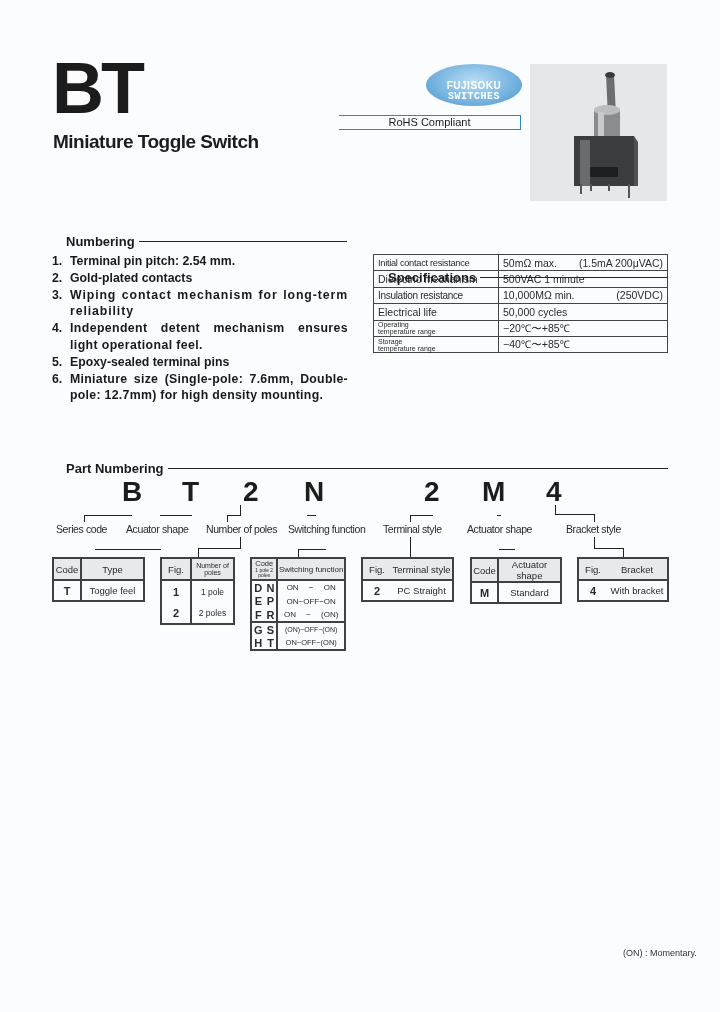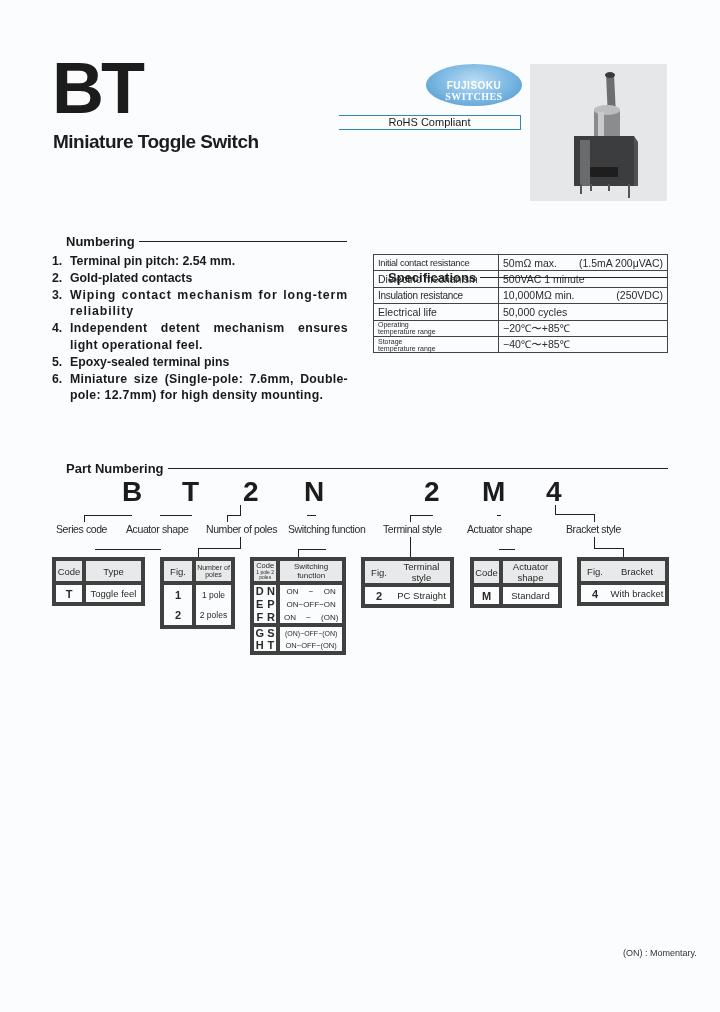--- a/index.html
+++ b/index.html
@@ -2,42 +2,42 @@
 <html><head>
 <meta charset="utf-8">
 <style>
   html, body { margin: 0; padding: 0; }
   body { width: 720px; height: 1012px; background: #fbfcfd; position: relative; font-family: "Liberation Sans", sans-serif; color: #1a1a1a; overflow: hidden; }
   .abs { position: absolute; }
   .bt-title { left: 52px; top: 52px; font-size: 72px; font-weight: bold; letter-spacing: -3px; line-height: 1; color: #1c1c1c; }
   .subtitle { left: 53px; top: 131px; font-size: 19px; font-weight: bold; letter-spacing: -0.5px; color: #1c1c1c; }
   .logo { left: 426px; top: 64px; width: 96px; height: 42px; border-radius: 50%; background: radial-gradient(ellipse at 50% 40%, #b9dcf3 0%, #79b6e2 55%, #4c93c9 100%); text-align: center; font-weight: bold; }
   .logo .l1 { font-size: 10px; color: #fff; margin-top: 16px; letter-spacing: 0.5px; line-height: 11px; }
-  .logo .l2 { font-size: 10px; color: #fff; font-family: Liberation Serif, serif; letter-spacing: 0.5px; line-height: 12px; }
+  .logo .l2 { font-size: 10px; color: #fff; font-family: Liberation Mono, monospace; letter-spacing: 0.5px; line-height: 12px; }
   .rohs { left: 339px; top: 115px; width: 181px; height: 13px; border: 1px solid #2d86bf; border-left: none; font-size: 11px; text-align: center; line-height: 13px; color: #1a1a1a; }
   .photo { left: 530px; top: 64px; width: 137px; height: 137px; background: #e6e7e8; }
   .section-h { font-size: 13px; font-weight: bold; display: flex; align-items: center; }
   .section-h .line { flex: 1; height: 1px; background: #222; margin-left: 4px; }
   .features-h { left: 66px; top: 234px; width: 281px; }
   .specs-h { left: 388px; top: 234px; width: 280px; margin-top: 36px; }
   .parts-h { left: 66px; top: 461px; width: 602px; }
   .features { left: 52px; top: 253px; width: 296px; margin: 0; padding: 0; list-style: none; font-size: 12.3px; font-weight: bold; line-height: 16.8px; }
   .features li { display: flex; }
   .features .num { width: 18px; flex: none; }
   .features .txt { flex: 1; text-align: justify; }
   table { border-collapse: collapse; }
   .spec-table { left: 373px; top: 254px; width: 295px; font-size: 10.5px; color: #2a2a2a; }
   .spec-table td { border: 1px solid #444; height: 15.4px; padding: 0 4px; white-space: nowrap; }
   .spec-table .small { font-size: 8px; line-height: 7px; }
   .spec-table .val { display: flex; justify-content: space-between; }
   .pn-letter { top: 478px; font-size: 28px; font-weight: bold; color: #1c1c1c; line-height: 1; }
   .pn-label { top: 523px; font-size: 10.5px; color: #2a2a2a; letter-spacing: -0.4px; white-space: nowrap; }
   .ln { position: absolute; background: #222; }
   .box-table { font-size: 9.5px; color: #2a2a2a; text-align: center; }
-  .box-table td { border: 4px solid #404040; padding: 0; }
+  .box-table td { border: 2px solid #404040; padding: 0; }
   .box-table tr.head td { background: #e8e9ea; height: 20px; }
   .box-table .bold { font-weight: bold; font-size: 11px; }
   .sw-table td.codes { font-weight: bold; font-size: 11px; }
   .footnote { left: 623px; top: 948px; font-size: 9px; color: #333; }
   .tiny { font-size: 7px; line-height: 7px; display: block; }
 </style>
 </head>
 <body>
 
 <div class="abs bt-title">BT</div>

